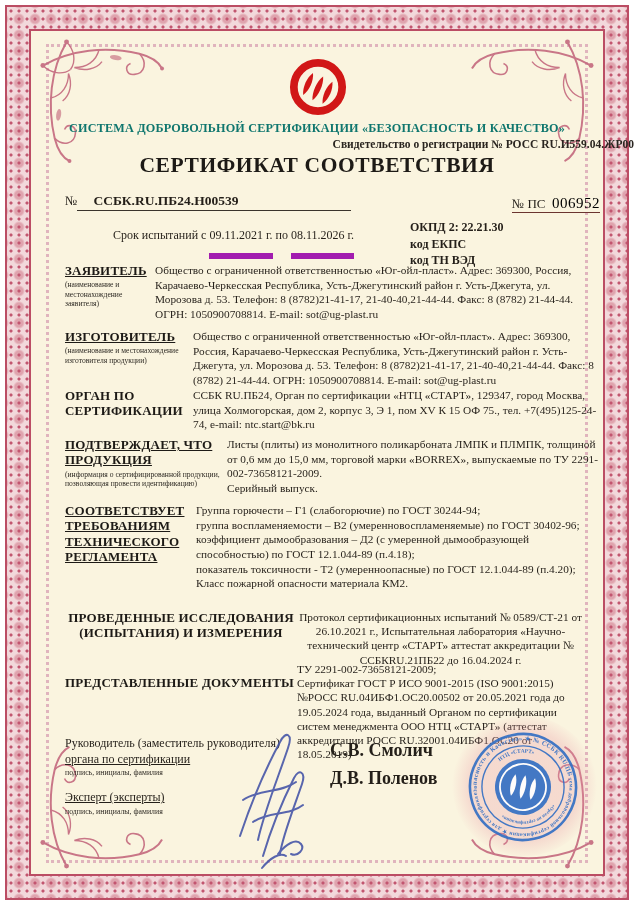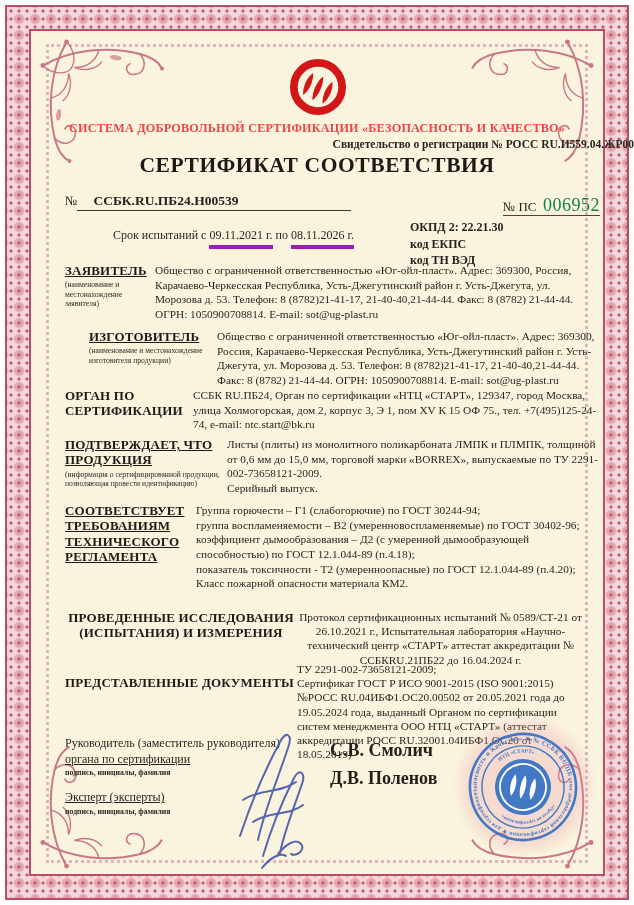--- a/index.html
+++ b/index.html
@@ -13,46 +13,46 @@
          background-size:8px 8px,16px 16px;background-position:0 0,4px 4px;}
   .inner-bg{position:absolute;inset:29px;background:#faf4df;border:2px solid #bb4d64;}
   .chain{position:absolute;left:46px;top:44px;right:46px;bottom:42px;border:3px dotted #e0b4bd;}
   .orn{position:absolute;width:128px;height:128px;opacity:.9;}
   .orn.tl{left:37px;top:36px;}
   .orn.tr{right:37px;top:36px;transform:scaleX(-1);}
   .orn.bl{left:37px;bottom:33px;transform:scaleY(-1);}
   .orn.br{right:37px;bottom:33px;transform:scale(-1,-1);}
   .abs{position:absolute;}
   .logo{left:289px;top:58px;width:58px;height:58px;}
-  .sysline{left:0;right:0;top:121px;text-align:center;font-weight:bold;font-size:12.2px;letter-spacing:.2px;color:#ef4444;}
+  .sysline{left:0;right:0;top:121px;text-align:center;font-weight:bold;font-size:12.2px;letter-spacing:.2px;color:#0f766e;}
   .regline{left:0;right:0;top:138px;text-align:right;font-weight:bold;font-size:11.5px;color:#2a2520;}
   .title{left:0;right:0;top:153px;text-align:center;font-weight:bold;font-size:21.5px;letter-spacing:.6px;color:#1d1a16;}
   .numline{left:65px;top:193px;font-size:13px;}
   .certval{display:inline-block;min-width:258px;border-bottom:1.3px solid #3a342c;
            font-weight:bold;font-size:13.5px;padding-left:16px;padding-bottom:1px;}
   .psline{right:34px;top:195px;font-size:13px;}
   .psu{border-bottom:1.3px solid #6b3530;padding-bottom:1px;}
-  .psnum{color:#15803d;font-size:18px;letter-spacing:.5px;}
+  .psnum{color:#000000;font-size:15px;letter-spacing:.5px;}
   .validity{left:113px;top:228px;font-size:12px;}
-  .validity .d{border-bottom:4px solid #a21caf;padding-bottom:3px;}
+  .validity .d{border-bottom:6px solid #a21caf;padding-bottom:11px;}
   .codes{left:410px;top:219px;font-weight:bold;font-size:12px;line-height:16.5px;}
   .row{position:absolute;left:65px;right:36px;display:flex;align-items:flex-start;}
   .lbl{flex:0 0 auto;font-weight:bold;font-size:13px;line-height:1.18;letter-spacing:.2px;color:#1d1a16;}
   .lbl .u{text-decoration:underline;}
   .note{font-weight:normal;font-size:7.6px;line-height:1.25;letter-spacing:0;margin-top:2px;color:#2e2a24;}
   .cnt{flex:1 1 auto;font-size:11.3px;line-height:1.3;white-space:pre-line;color:#241f19;}
-  .r1 .lbl{width:90px;} .r2 .lbl{width:128px;margin-left:24px;} .r3 .lbl{width:128px;}
+  .r1 .lbl{width:90px;} .r2 .lbl{width:128px;} .r3 .lbl{width:128px;}
   .r4 .lbl{width:162px;} .r5 .lbl{width:131px;}
   .r67 .lbl{width:232px;font-size:13px;}
   .r6{right:50px;text-align:center;} .r7{right:50px;}
   .r7 .lbl{padding-top:13px;}
   .r6 .cnt,.r7 .cnt{line-height:1.26;}
   .sig-left{left:65px;top:736px;font-size:12px;line-height:1.3;}
   .sig-left .u{text-decoration:underline;}
-  .sig-note{font-size:7.8px;color:#2e2a24;margin-top:1px;font-weight:bold;}
+  .sig-note{font-size:7.8px;color:#2e2a24;margin-top:1px;}
   .sig-gap{height:12px;}
   .name{position:absolute;left:330px;font-weight:bold;font-size:18px;}
   .name1{top:740px;} .name2{top:768px;}
   .sigsvg{left:0;top:0;width:634px;height:905px;pointer-events:none;}
   .stamp-blush{left:452px;top:716px;width:145px;height:140px;border-radius:50%;
                background:radial-gradient(circle,rgba(233,150,165,.28) 0 55%,rgba(233,150,165,0) 72%);}
   .stamp{left:467px;top:731px;width:112px;height:112px;opacity:.92;}
 </style>
 </head>
 <body>

